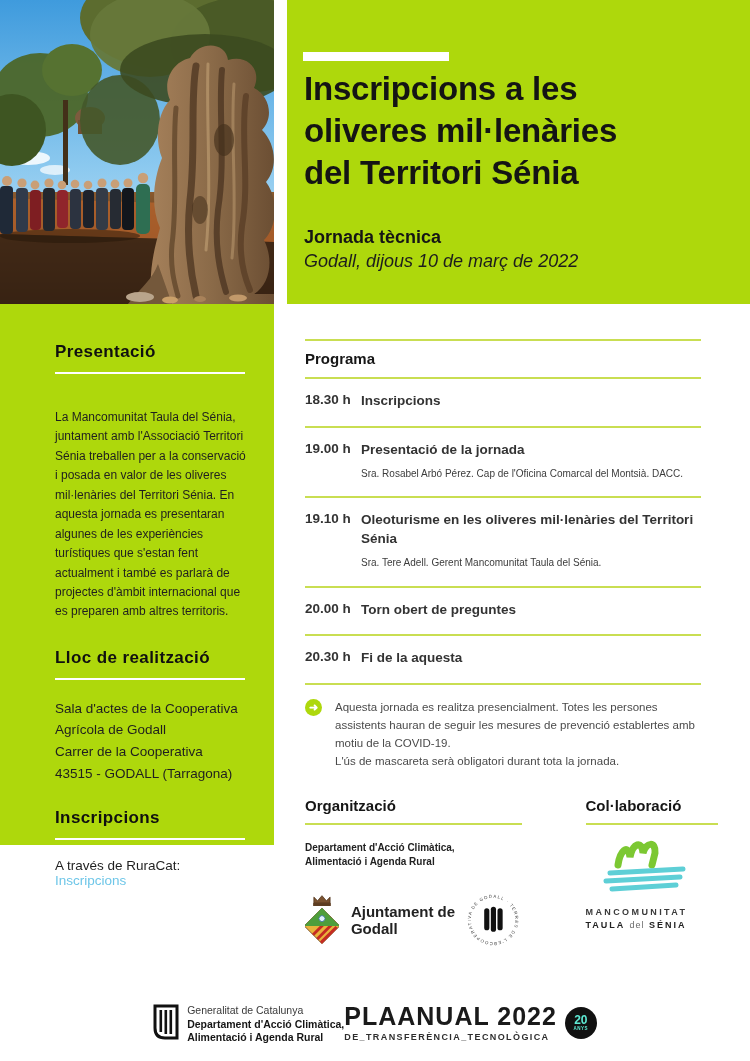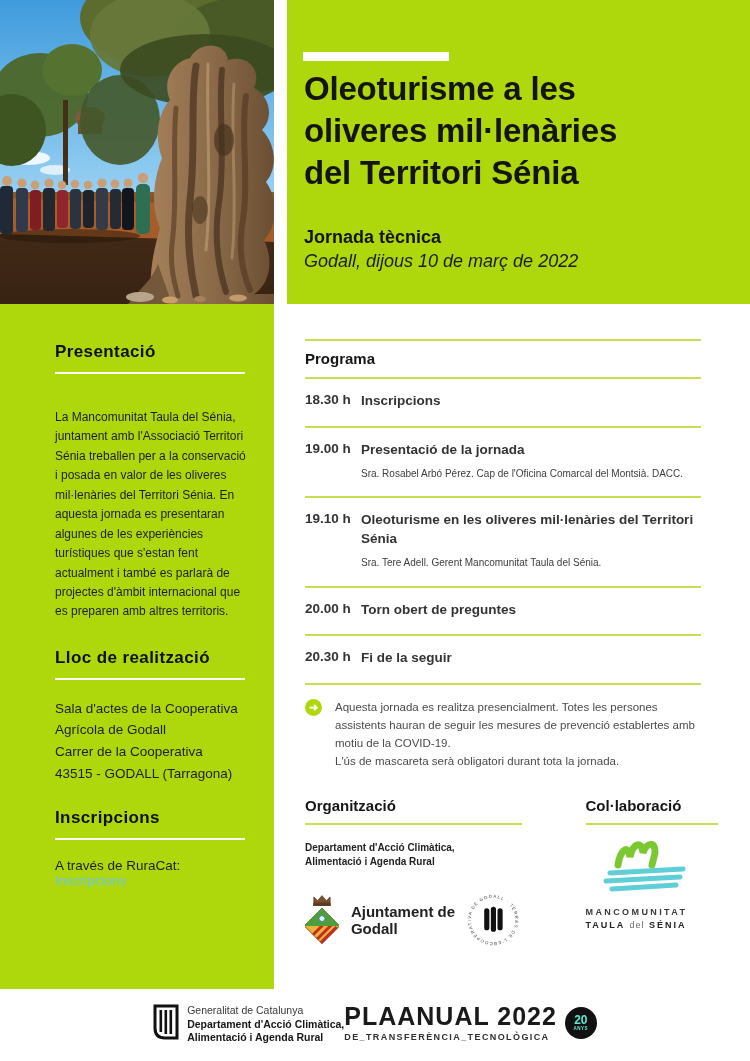--- a/index.html
+++ b/index.html
@@ -9,21 +9,21 @@
   }
   
   .photo{position:absolute;left:0;top:0;width:274px;height:304px;}
   .green-header{position:absolute;left:287px;top:0;width:463px;height:304px;background:#aed80c;}
   .white-bar{position:absolute;left:16px;top:52px;width:146px;height:9px;background:#ffffff;}
   .hero-title{position:absolute;left:17px;top:68px;font-size:33px;font-weight:700;
     color:#141414;line-height:1.27;letter-spacing:-0.2px;}
   .hero-sub{position:absolute;left:17px;top:227px;font-size:18px;font-weight:700;color:#151515;}
   .hero-date{position:absolute;left:17px;top:251px;font-size:18px;color:#1d1d1d;font-style:italic;}
   
-  .sidebar{position:absolute;left:0;top:304px;width:274px;height:685px;background:#aed80c;
+  .sidebar{position:absolute;left:0;top:304px;width:274px;height:541px;background:#aed80c;
     box-sizing:border-box;padding:38px 28px 0 55px;}
   .sb-h{font-size:17px;font-weight:700;letter-spacing:.4px;color:#101010;}
   .sb-rule{height:2px;width:190px;background:#ffffff;margin-top:10px;}
   .sb-body{margin-top:34px;font-size:12px;line-height:1.62;color:#1f1f1f;width:192px;}
   .sb-gap1{margin-top:26px;}
   .sb-addr{margin-top:18px;font-size:13.5px;line-height:1.6;color:#1f1f1f;width:192px;}
   .sb-gap2{margin-top:24px;}
   .sb-link-line{margin-top:18px;font-size:13.5px;color:#1f1f1f;}
   .sb-link{color:#6ec6e8;text-decoration:none;}
   
@@ -162,21 +162,21 @@
       <ellipse cx="140" cy="297" rx="14" ry="5" fill="#b9a58c"></ellipse>
       <ellipse cx="170" cy="300" rx="8" ry="3.5" fill="#caa06a"></ellipse>
       <ellipse cx="200" cy="299" rx="6" ry="3" fill="#a9825a"></ellipse>
       <ellipse cx="238" cy="298" rx="9" ry="3.5" fill="#c2996a"></ellipse>
     </svg>
   </div>
 
   <div class="green-header">
     <div class="white-bar"></div>
     <div class="hero-title">
-      <div>Oleoturisme a les</div>
+      <div>Inscripcions a les</div>
       <div>oliveres mil·lenàries</div>
       <div>del Territori Sénia</div>
     </div>
     <div class="hero-sub">Jornada tècnica</div>
     <div class="hero-date">Godall, dijous 10 de març de 2022</div>
   </div>
 
   <div class="sidebar">
     <div class="sb-h">Presentació</div>
     <div class="sb-rule"></div>
@@ -232,21 +232,21 @@
       <div class="ptime">20.00 h</div>
       <div>
           <div class="ptitle">Torn obert de preguntes</div>
         </div>
     </div>
     <div class="g-rule"></div>
 
     <div class="prow">
       <div class="ptime">20.30 h</div>
       <div>
-          <div class="ptitle">Fi de la seguir</div>
+          <div class="ptitle">Fi de la aquesta</div>
         </div>
     </div>
     <div class="g-rule"></div>
 
     <div class="note">
       <div class="note-icon">➜</div>
       <div class="note-text">
         <span>Aquesta jornada es realitza presencialment. Totes les persones assistents hauran de seguir les mesures de prevenció establertes amb motiu de la COVID-19.</span>
         <div>L'ús de mascareta serà obligatori durant tota la jornada.</div>
       </div>

